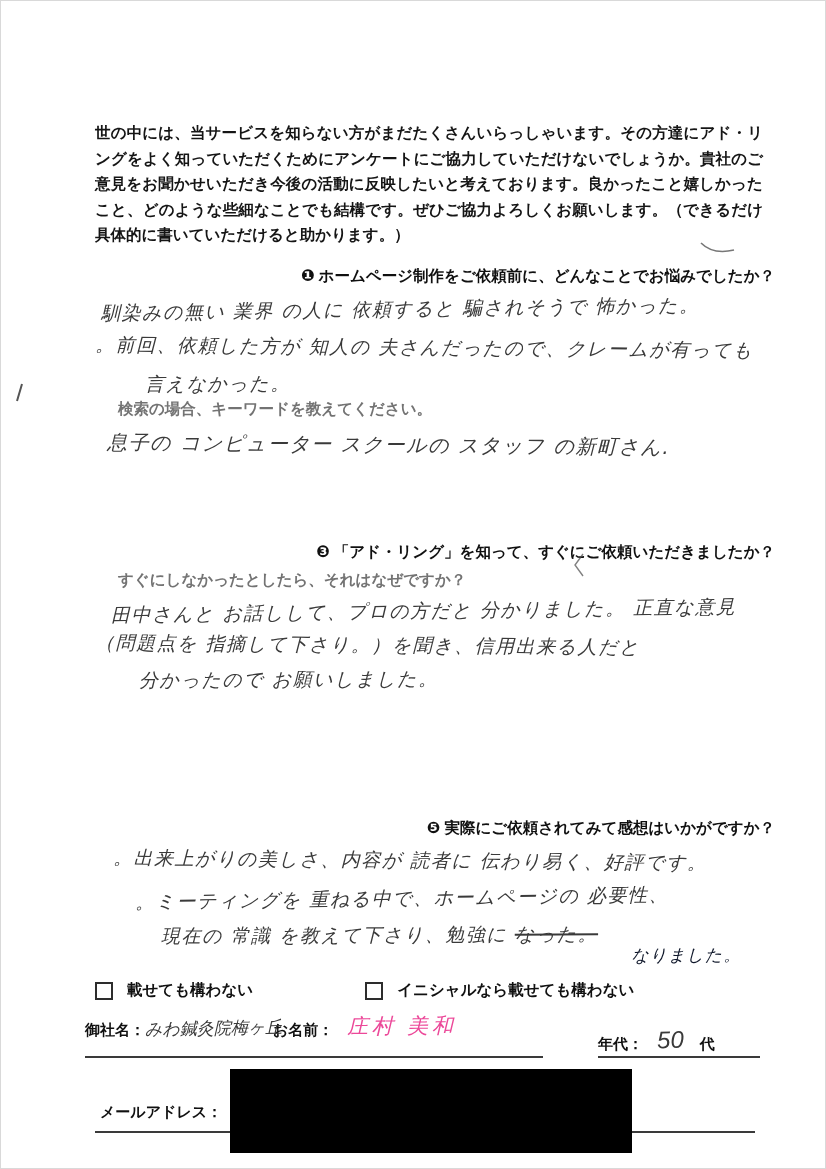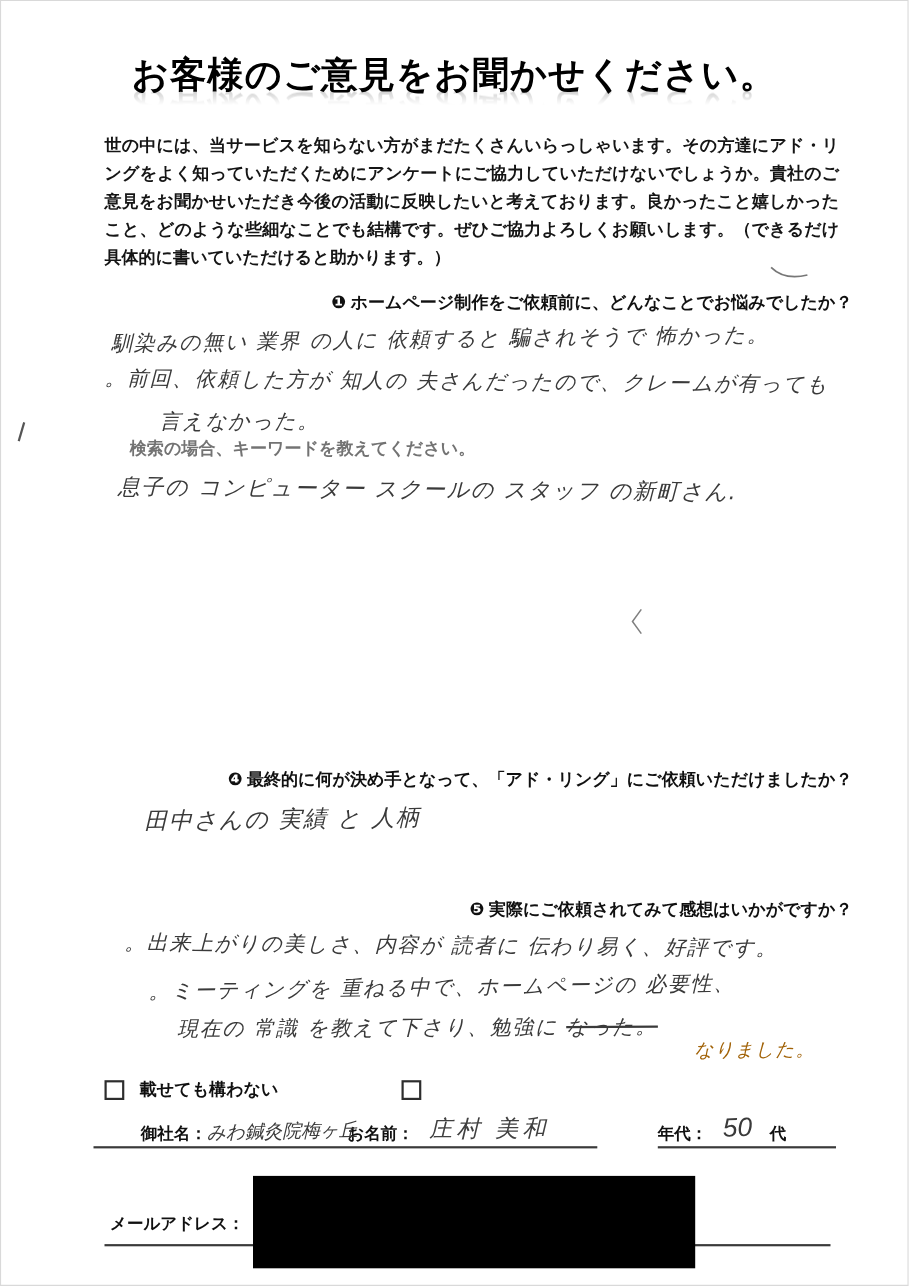--- a/index.html
+++ b/index.html
@@ -35,104 +35,105 @@
     font-family:"DejaVu Sans",sans-serif;
     font-style:italic;color:#3a3a3a;
     font-size:19px;letter-spacing:1.5px;line-height:33px;
     white-space:nowrap;
   }
   .hw.r1{transform:rotate(-0.8deg);}
   .hw.r2{transform:rotate(0.5deg);}
   .hw.r3{transform:rotate(-0.3deg);}
   .strike{text-decoration:line-through;text-decoration-thickness:2px;}
   .correction{
-    position:absolute;color:#a16207;
+    position:absolute;color:#0f172a;
     font-size:17px;letter-spacing:1px;
   }
   
   .consent-note{position:absolute;left:92px;width:690px;font-size:15.5px;font-weight:700;color:#101010;}
   .checkbox-row{position:absolute;left:95px;display:flex;align-items:center;}
   .cbox{
     width:14px;height:14px;border:2px solid #2d2d2d;display:inline-block;
     background:#fff;flex:none;
   }
   .cbox-label{font-size:15.5px;font-weight:700;color:#101010;margin-left:14px;}
   .cb-gap{width:112px;flex:none;}
   
   .fields-row{position:absolute;left:85px;top:1012px;display:flex;align-items:flex-end;}
   .field-main{
     width:458px;border-bottom:2.5px solid #3a3a3a;
-    display:flex;align-items:flex-end;padding-bottom:2px;justify-content:center;
+    display:flex;align-items:flex-end;padding-bottom:16px;
   }
   .field-age{
     width:162px;margin-left:55px;border-bottom:2.5px solid #3a3a3a;
     display:flex;align-items:flex-end;padding-bottom:2px;
   }
   .flabel{font-size:15px;font-weight:700;color:#101010;flex:none;}
   .hw-company{font-style:italic;color:#3a3a3a;font-size:17px;letter-spacing:0;white-space:nowrap;transform:rotate(-1deg);width:128px;overflow:visible;flex:none;}
-  .hw-name{font-style:italic;color:#404040;font-size:21px;letter-spacing:4px;white-space:nowrap;transform:rotate(-0.5deg);margin-left:14px;flex:none;}
+  .hw-name{font-style:italic;color:#ec4899;font-size:21px;letter-spacing:4px;white-space:nowrap;transform:rotate(-0.5deg);margin-left:14px;flex:none;}
   .hw-age{font-style:italic;color:#3a3a3a;font-size:24px;margin:0 16px 0 14px;transform:rotate(-2deg);flex:none;}
   
   .email-label{position:absolute;left:100px;top:1103px;font-size:15px;font-weight:700;color:#101010;}
   .email-line{position:absolute;left:95px;top:1131px;width:660px;border-top:2px solid #3a3a3a;}
   .redaction{position:absolute;left:230px;top:1069px;width:402px;height:84px;background:#000;}
   
   .stray{position:absolute;pointer-events:none;}
 </style>
 </head>
 <body>
 
 <div class="page">
 
-  <div class="title-wrap">
-    <span class="title">お客様のご意見をお聞かせください。</span>
-  </div>
 
   <div class="intro">世の中には、当サービスを知らない方がまだたくさんいらっしゃいます。その方達にアド・リングをよく知っていただくためにアンケートにご協力していただけないでしょうか。貴社のご意見をお聞かせいただき今後の活動に反映したいと考えております。良かったこと嬉しかったこと、どのような些細なことでも結構です。ぜひご協力よろしくお願いします。（できるだけ具体的に書いていただけると助かります。）</div>
 
   <div class="qblock" style="top:264px;">
     <div class="qline">
       <span class="qnum">❶</span><span>ホームページ制作をご依頼前に、どんなことでお悩みでしたか？</span>
     </div>
     <div class="hw r1" style="margin:4px 0 0 6px;">馴染みの無い 業界 の人に 依頼すると 騙されそうで 怖かった。</div>
     <div class="hw r2" style="margin:6px 0 0 0;">。前回、依頼した方が 知人の 夫さんだったので、クレームが有っても</div>
     <div class="hw r3" style="margin:2px 0 0 50px;">言えなかった。</div>
   </div>
 
   <div class="qblock" style="top:397px;">
     <div class="qsub">検索の場合、キーワードを教えてください。</div>
     <div class="hw r2" style="margin:8px 0 0 12px;font-size:20px;">息子の コンピューター スクールの スタッフ の新町さん.</div>
   </div>
 
+  <div class="qblock" style="top:540px;">
+    <div class="qline">
+      <span class="qnum">❸</span><span>「アド・リング」を知って、すぐにご依頼いただきましたか？</span>
+    </div>
+    <div class="qsub" style="margin-top:4px;">すぐにしなかったとしたら、それはなぜですか？</div>
+    <div class="hw r1" style="margin:2px 0 0 16px;">田中さんと お話しして、プロの方だと 分かりました。 正直な意見</div>
+    <div class="hw r2" style="margin:2px 0 0 0;">（問題点を 指摘して下さり。）を聞き、信用出来る人だと</div>
+    <div class="hw r3" style="margin:0 0 0 44px;">分かったので お願いしました。</div>
+  </div>
 
-  <div class="qblock" style="top:698px;">
-    <div class="qline">
-      <span class="qnum">❹</span><span>最終的に何が決め手となって、「アド・リング」にご依頼いただけましたか？</span>
-    </div>
-    <div class="hw r1" style="margin:4px 0 0 36px;font-size:21px;">田中さんの 実績 と 人柄</div>
-  </div>
 
   <div class="qblock" style="top:816px;">
     <div class="qline">
       <span class="qnum">❺</span><span>実際にご依頼されてみて感想はいかがですか？</span>
     </div>
     <div class="hw r2" style="margin:4px 0 0 18px;">。出来上がりの美しさ、内容が 読者に 伝わり易く、好評です。</div>
     <div class="hw r1" style="margin:4px 0 0 40px;">。ミーティングを 重ねる中で、ホームページの 必要性、</div>
     <div class="hw r3" style="margin:4px 0 0 66px;position:relative;">
       <span>現在の 常識 を教えて下さり、勉強に </span><span class="strike">なった。</span>
       <span class="correction" style="left:470px;top:22px;">なりました。</span>
     </div>
   </div>
 
 
   <div class="checkbox-row" style="top:980px;">
     <span class="cbox"></span>
     <span class="cbox-label">載せても構わない</span>
     <span class="cb-gap"></span>
     <span class="cbox"></span>
+    <span class="cbox-label">イニシャルなら載せても構わない</span>
   </div>
 
   <div class="fields-row">
     <div class="field-main">
       <span class="flabel">御社名：</span>
       <span class="hw-company">みわ鍼灸院梅ヶ丘</span>
       <span class="flabel">お名前：</span>
       <span class="hw-name">庄村 美和</span>
     </div>
     <div class="field-age">

